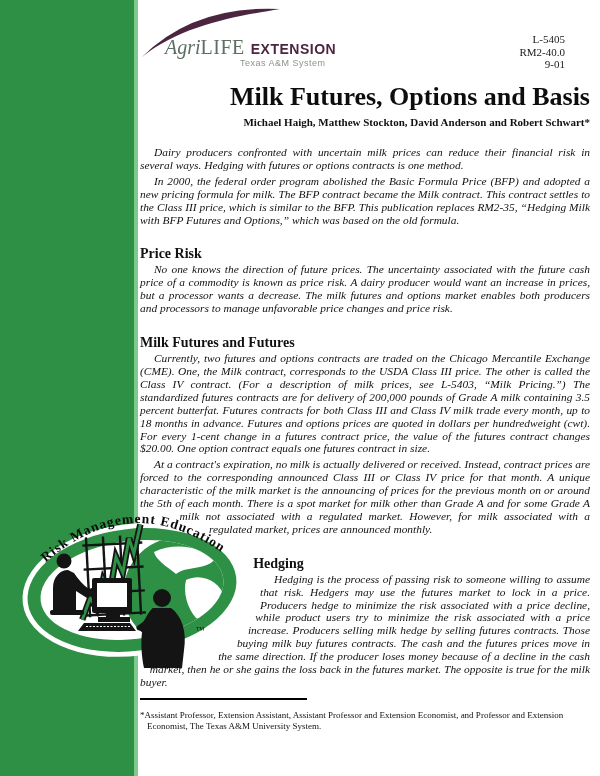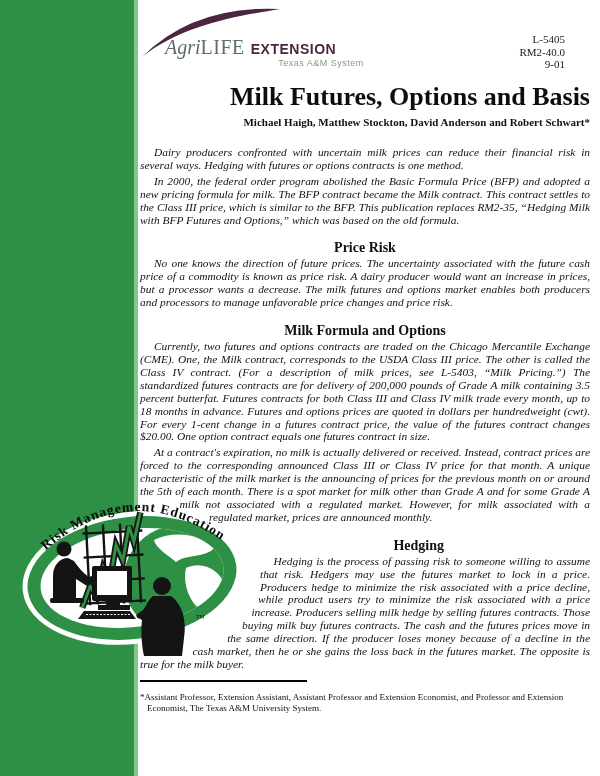--- a/index.html
+++ b/index.html
@@ -38,21 +38,21 @@
   .logo-life {
     font-family: "Liberation Serif", serif;
     font-size: 20px; color: #5d6f64; letter-spacing: .5px;
   }
   .logo-extension {
     font-family: "Liberation Sans", sans-serif; font-weight: bold;
     font-size: 14px; color: #4c2540; letter-spacing: .5px; margin-left: 6px;
   }
   .logo-tagline {
     position: absolute; left: 240px; top: 58px; width: 162px;
-    text-align: center;
+    text-align: left;
     font-family: "Liberation Sans", sans-serif;
     font-size: 9px; color: #8b948d; letter-spacing: .5px;
   }
   .doc-numbers {
     position: absolute; right: 35px; top: 19px;
     text-align: right;
     font-size: 11px; line-height: 12.5px; color: #1a1a1a; margin-top: 14px;
   }
 
   
@@ -69,21 +69,21 @@
 
   
   .content {
     position: absolute; left: 140px; top: 146px; width: 450px;
     font-size: 11.4px; line-height: 12.9px;
     text-align: justify;
   }
   .content p { margin: 0 0 3px 0; text-indent: 14px; font-style: italic; }
   .content h2 {
     font-size: 14px; line-height: 16px;
-    margin: 14px 0 1px 0; text-align: center;
+    margin: 20px 0 1px 0; text-align: left;
   }
 
   
   .logo-spacer {
     float: left;
     width: 122px; height: 212px;
     margin-left: -2px;
     position: relative;
     shape-outside: polygon(0px 54px, 20px 58px, 50px 68px, 78px 82px,
       98px 98px, 112px 112px, 120px 122px, 122px 130px, 122px 138px,
@@ -129,21 +129,21 @@
 </div>
 
 <h1 class="doc-title">Milk Futures, Options and Basis</h1>
 <div class="doc-authors">Michael Haigh, Matthew Stockton, David Anderson and Robert Schwart*</div>
 
 <div class="content">
   <p>Dairy producers confronted with uncertain milk prices can reduce their financial risk in several ways. Hedging with futures or options contracts is one method.</p>
   <p>In 2000, the federal order program abolished the Basic Formula Price (BFP) and adopted a new pricing formula for milk. The BFP contract became the Milk contract. This contract settles to the Class III price, which is similar to the BFP. This publication replaces RM2-35, “Hedging Milk with BFP Futures and Options,” which was based on the old formula.</p>
   <h2>Price Risk</h2>
   <p>No one knows the direction of future prices. The uncertainty associated with the future cash price of a commodity is known as price risk. A dairy producer would want an increase in prices, but a processor wants a decrease. The milk futures and options market enables both producers and processors to manage unfavorable price changes and price risk.</p>
-  <h2>Milk Formula and Options</h2>
+  <h2>Milk Futures and Futures</h2>
   <p>Currently, two futures and options contracts are traded on the Chicago Mercantile Exchange (CME). One, the Milk contract, corresponds to the USDA Class III price. The other is called the Class IV contract. (For a description of milk prices, see L-5403, “Milk Pricing.”) The standardized futures contracts are for delivery of 200,000 pounds of Grade A milk containing 3.5 percent butterfat. Futures contracts for both Class III and Class IV milk trade every month, up to 18 months in advance. Futures and options prices are quoted in dollars per hundredweight (cwt). For every 1-cent change in a futures contract price, the value of the futures contract changes $20.00. One option contract equals one futures contract in size.</p>
 
   <div class="logo-spacer">
     <svg class="risk-logo-svg" viewBox="0 0 234 200" aria-hidden="true">
       <defs>
         <clipPath id="innerClip">
           <ellipse cx="106" cy="90" rx="92" ry="49" transform="rotate(-7 106 90)"></ellipse>
         </clipPath>
         <path id="arcPath" d="M 18 64 Q 107 -16 206 60" fill="none"></path>
       </defs>

